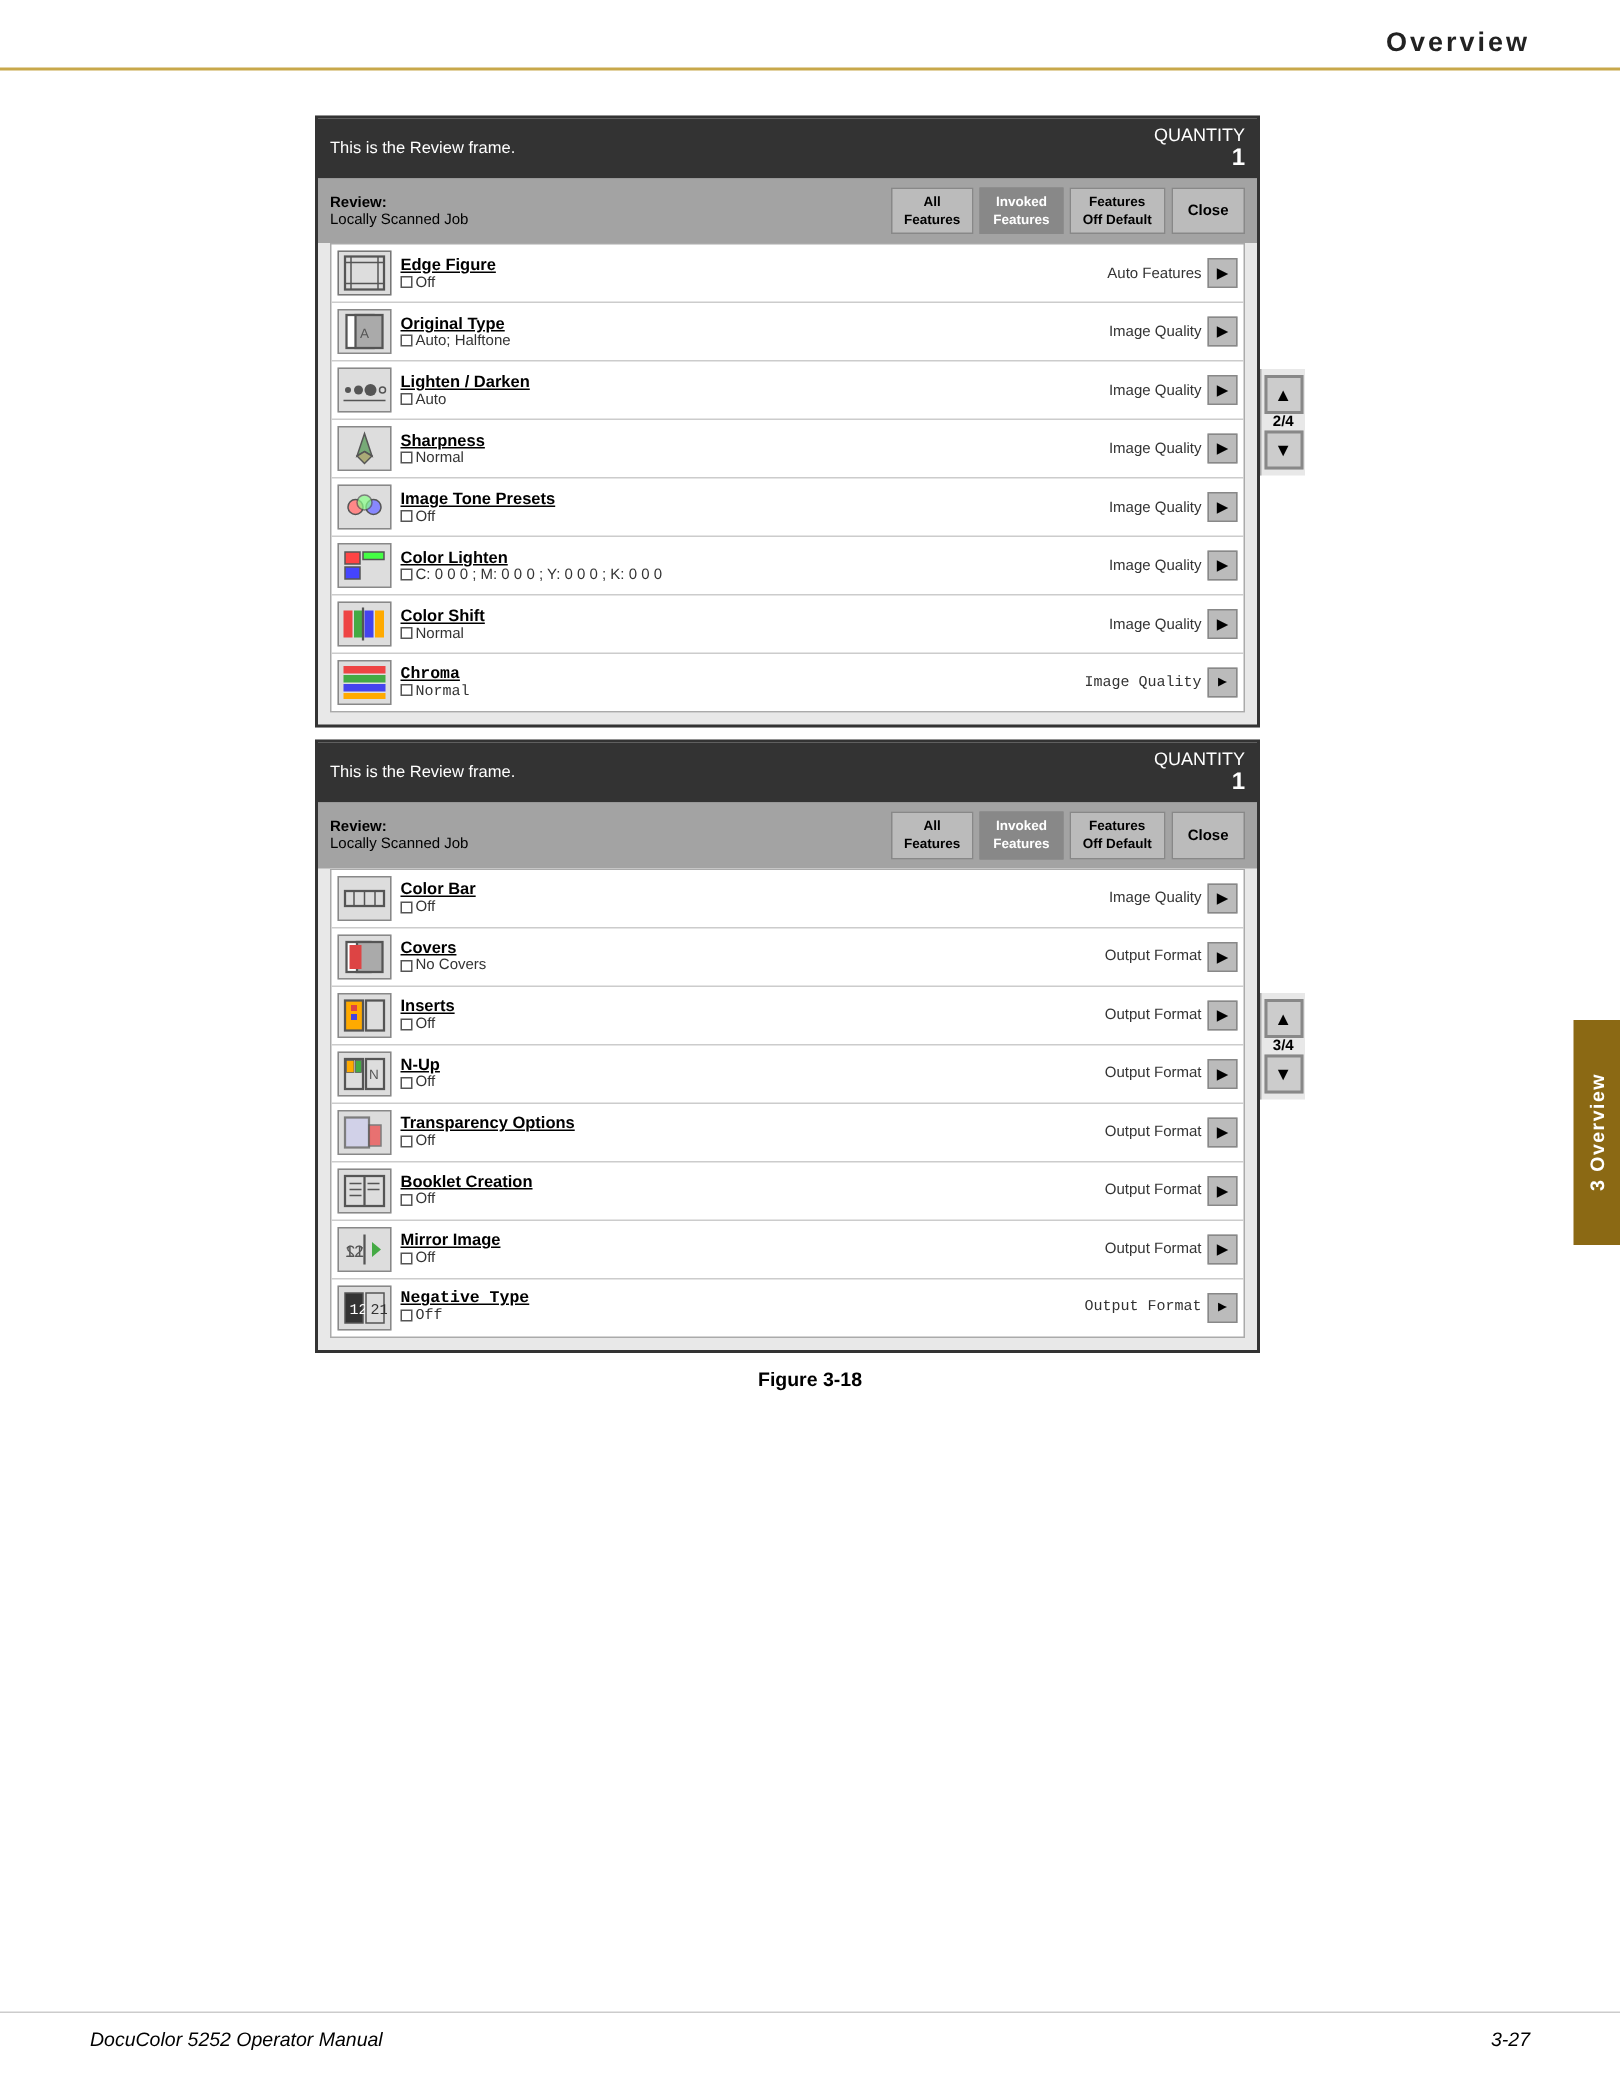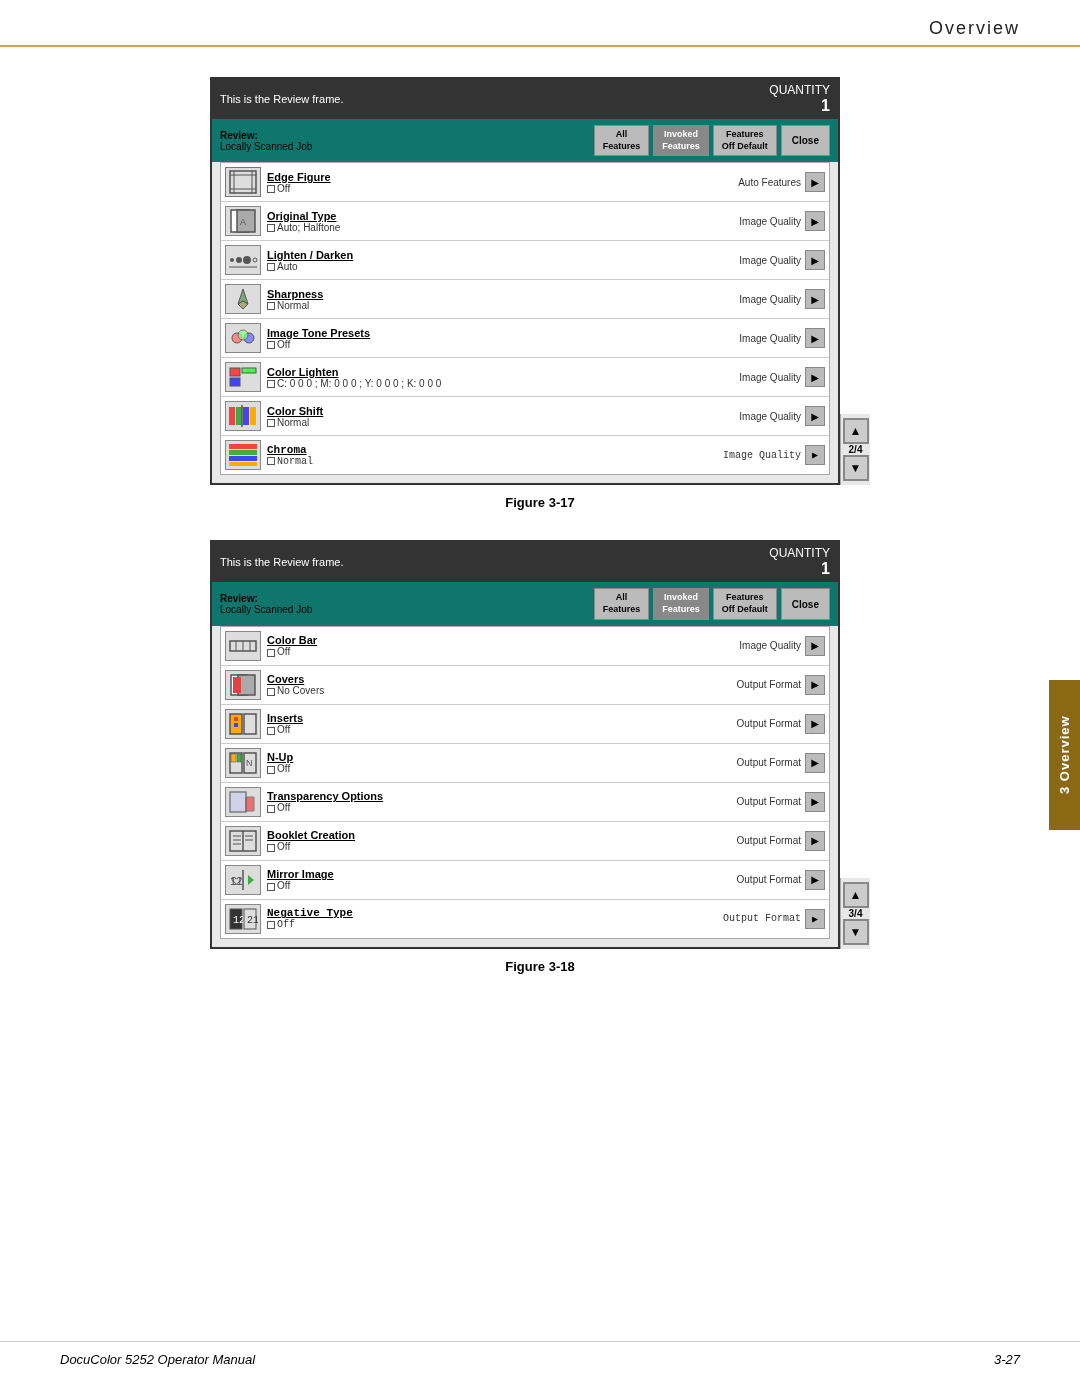--- a/index.html
+++ b/index.html
@@ -15,21 +15,21 @@
     
     .page-header {
       display: flex;
       justify-content: flex-end;
       padding: 18px 60px 6px 60px;
       border-bottom: 2px solid #c8a84b;
       margin-bottom: 30px;
     }
     .page-header-title {
       font-size: 18px;
-      font-weight: normal;
+      font-weight: bold;
       letter-spacing: 2px;
       color: #222;
     }
 
     
     .sidebar-tab {
       position: absolute;
       right: 0;
       top: 50%;
       transform: translateY(-50%);
@@ -84,21 +84,21 @@
       font-weight: bold;
       display: block;
       text-align: right;
     }
 
     .review-toolbar {
       display: flex;
       align-items: stretch;
       padding: 6px 8px;
       gap: 4px;
-      background: #0f766e;
+      background: #a3a3a3;
     }
 
     .toolbar-btn {
       background: #bbb;
       border: 1px solid #888;
       padding: 3px 8px;
       font-size: 10px;
       font-weight: bold;
       text-align: center;
       cursor: pointer;
@@ -183,21 +183,21 @@
       border: 1px solid #888;
       display: flex;
       align-items: center;
       justify-content: center;
       font-size: 10px;
       cursor: pointer;
     }
 
     .frame-with-scroll {
       display: flex;
-      align-items: flex-end;
+      align-items: center;
     }
 
     .scroll-btn {
       width: 28px;
       height: 28px;
       background: #ccc;
       border: 2px solid #888;
       display: flex;
       align-items: center;
       justify-content: center;
@@ -430,21 +430,20 @@
       </div>
 
       <div class="scroll-area">
         <button class="scroll-btn" style="width:26px;height:26px;background:#ccc;border:2px solid #888;font-size:12px;">▲</button>
         <div style="font-size:10px;font-weight:bold;text-align:center;">2/4</div>
         <button class="scroll-btn" style="width:26px;height:26px;background:#ccc;border:2px solid #888;font-size:12px;">▼</button>
       </div>
     </div>
   </div>
 
-  <div class="figure-caption">Figure 3-17</div>
 
   <div style="width:660px; margin: 0 auto 8px auto;">
     <div class="frame-with-scroll">
 
       <div class="review-frame" style="flex:1; margin:0;">
 
         <div class="review-frame-header">
           <span>This is the Review frame.</span>
           <span>
             <span class="quantity-label">QUANTITY</span>

